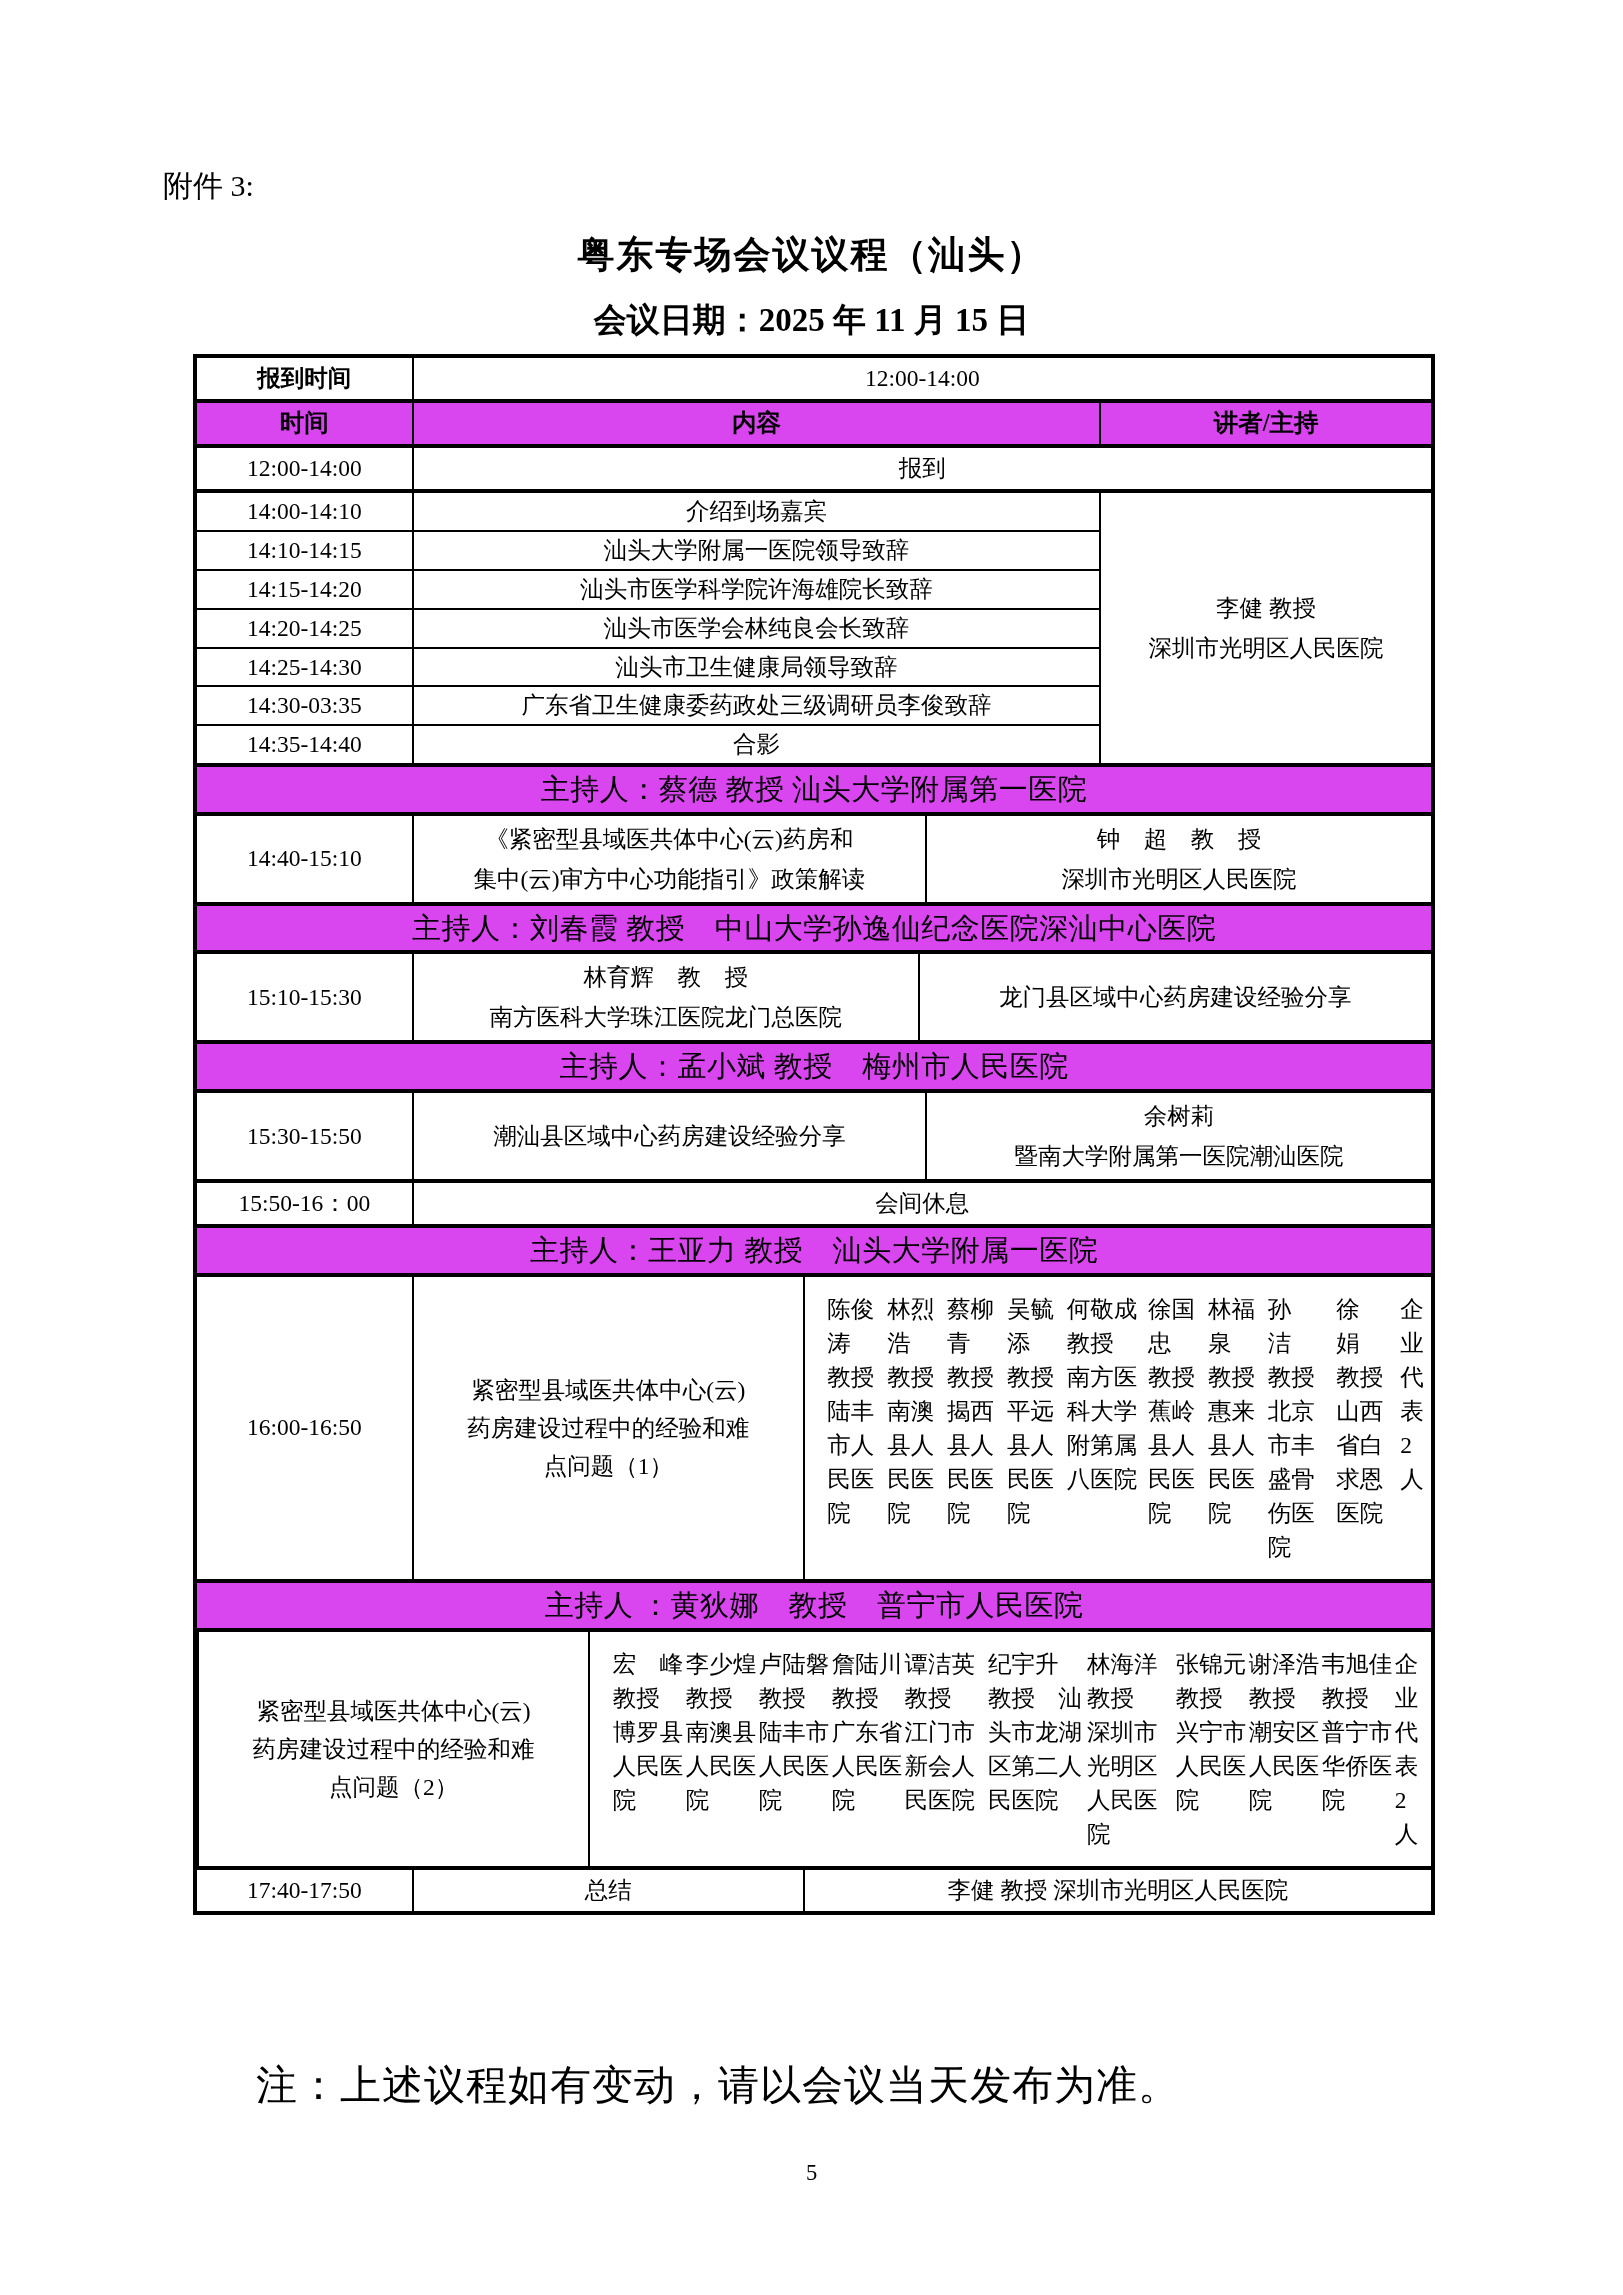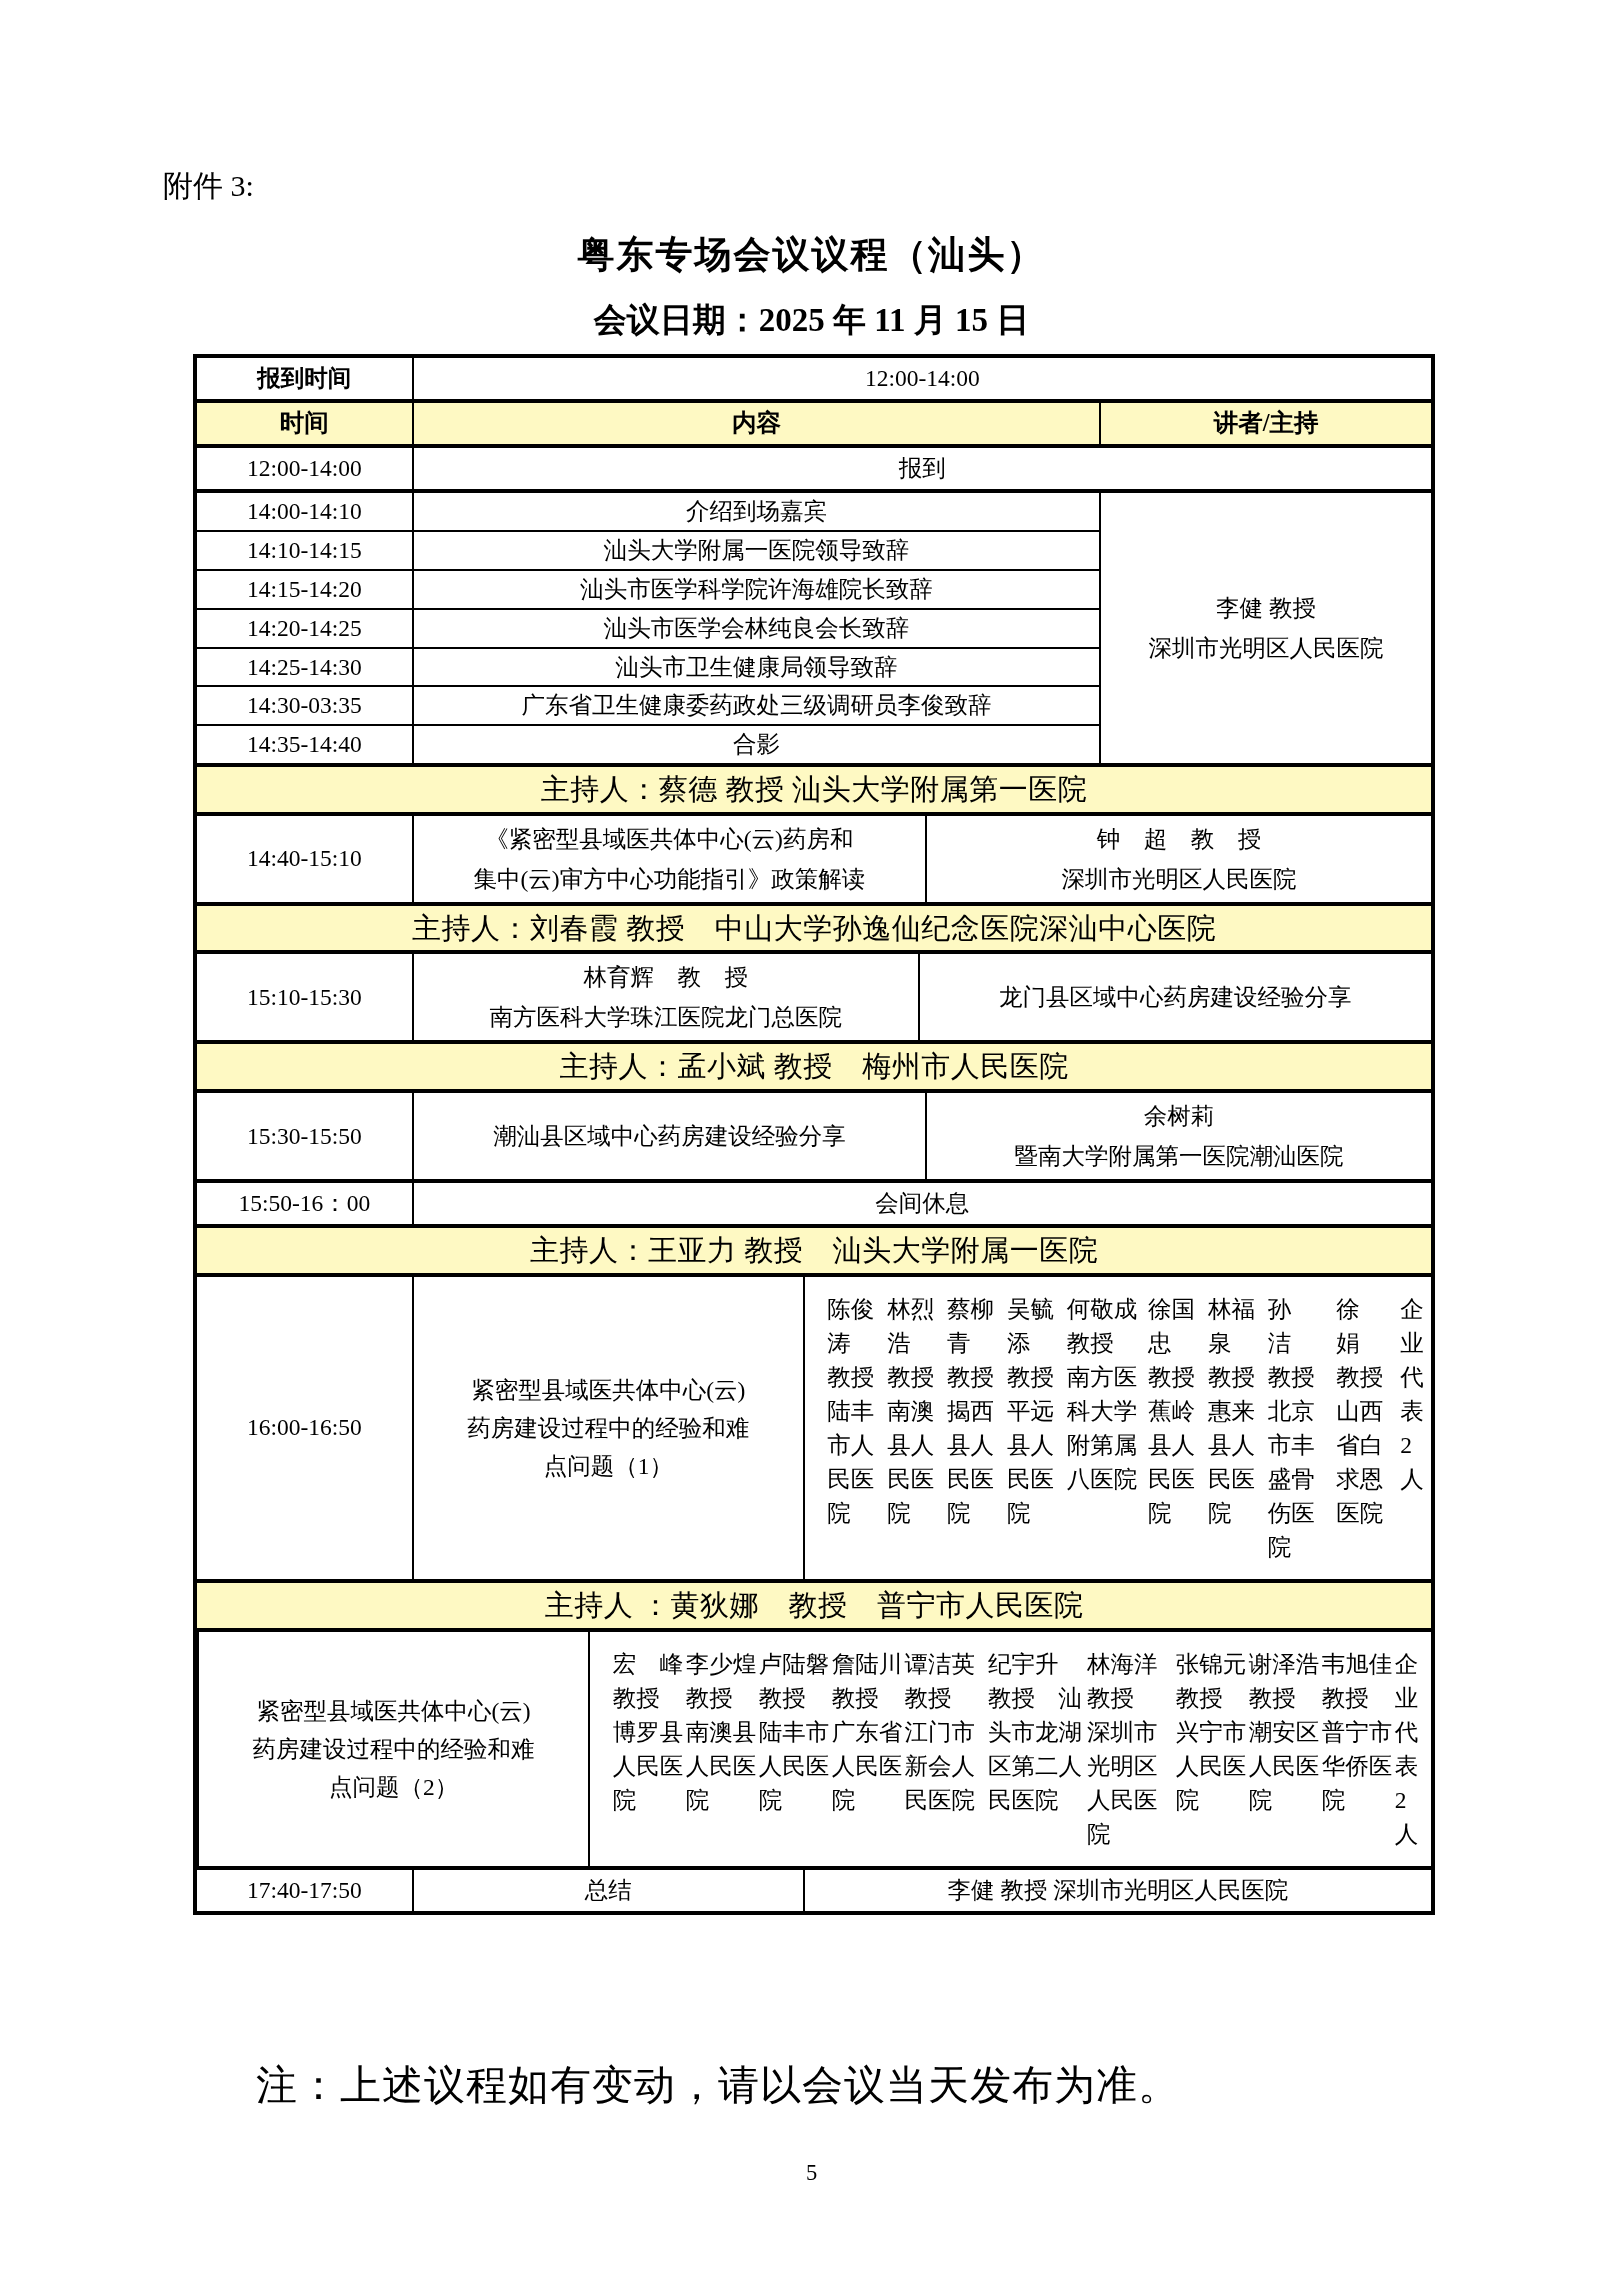--- a/index.html
+++ b/index.html
@@ -33,21 +33,21 @@
   .row.first{border-top:none;}
   .cell{
     box-sizing:border-box;
     display:flex;align-items:center;justify-content:center;
     text-align:center;
     font-size:23.5px;line-height:1.4;
     padding:2px 4.1px;
   }
   .cell.vline{border-left:2px solid #000;}
   .bold{font-weight:bold;}
-  .gray{background:#fef9c3;}
+  .gray{background:#d946ef;}
   .h1{min-height:41px;}
   .h2{min-height:86px;}
   .c-time{flex:0 0 17.4%;}
   .c-speakerA{flex:0 0 26.9%;}
   .c-speakerB{flex:0 0 41.0%;}
   .c-contentC{flex:0 0 31.7%;}
   .c-fill{flex:1 1 auto;}
   .header-cell{font-size:24.5px;font-weight:bold;}
   .banner-row{min-height:43px;}
   .banner-cell{flex:1;font-size:29px;font-weight:normal;letter-spacing:0.5px;}

